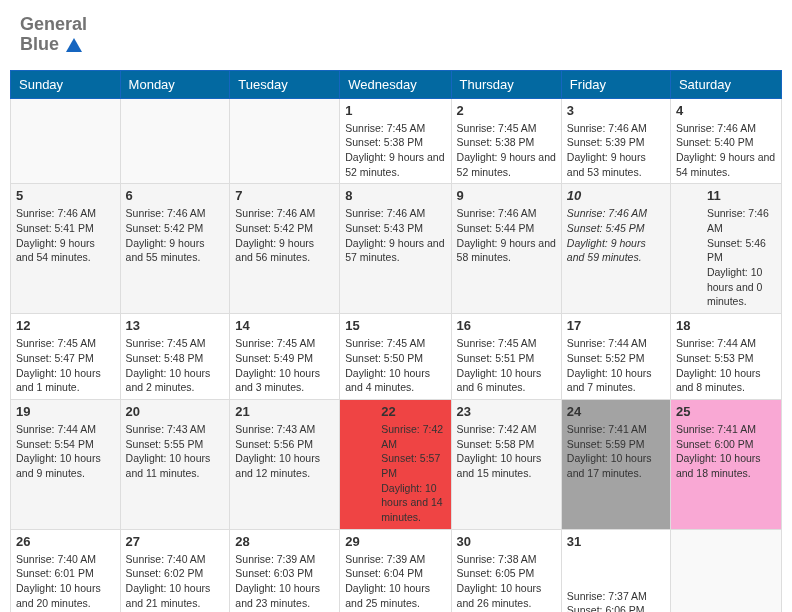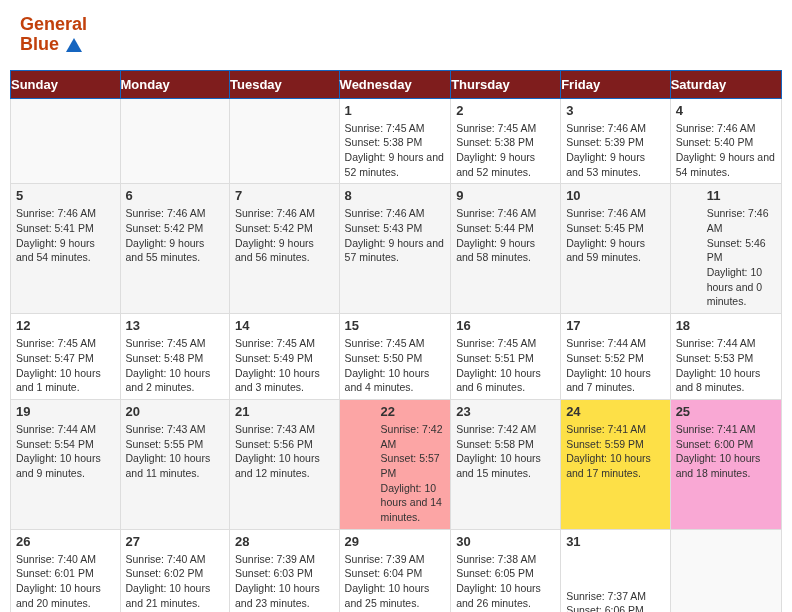--- a/index.html
+++ b/index.html
@@ -17,21 +17,21 @@
       margin-bottom: 10px;
       padding: 5px 10px;
     }
     .logo-text {
       font-size: 18px;
       font-weight: bold;
       color: #333;
       line-height: 1.1;
     }
     .logo-text span {
-      color: #c2410c;
+      color: #737373;
     }
     .logo-wrapper {
       display: flex;
       align-items: flex-start;
     }
     .title-block {
       text-align: right;
     }
     .title-block h1 {
       font-size: 32px;
@@ -42,25 +42,25 @@
       font-size: 16px;
       font-weight: normal;
       color: #555;
     }
     .calendar {
       width: 100%;
       border-collapse: collapse;
       border: 1px solid #ccc;
     }
     .calendar th {
-      background-color: #7f1d1d;
+      background-color: #0369a1;
       color: #fff;
       font-size: 13px;
-      font-weight: bold;
-      padding: 6px 0;
+      font-weight: normal;
+      padding: 6px 8px;
       text-align: left;
       border: 1px solid #1565c0;
     }
     .calendar td {
       vertical-align: top;
       border: 1px solid #ddd;
       padding: 4px 5px;
       width: 113px;
       min-height: 80px;
       background: #fff;
@@ -173,21 +173,21 @@
           <div class="day-info" style="white-space: pre-line;">Sunrise: 7:46 AM
 Sunset: 5:43 PM
 Daylight: 9 hours and 57 minutes.</div>
         </td>
         <td style="background: rgb(245, 245, 245);">
           <span class="day-num">9</span>
           <div class="day-info" style="white-space: pre-line;">Sunrise: 7:46 AM
 Sunset: 5:44 PM
 Daylight: 9 hours and 58 minutes.</div>
         </td>
-        <td style="background: rgb(245, 245, 245);">
+        <td style="background: rgb(245, 245, 245); font-style: italic;">
           <span class="day-num">10</span>
           <div class="day-info" style="white-space: pre-line;">Sunrise: 7:46 AM
 Sunset: 5:45 PM
 Daylight: 9 hours and 59 minutes.</div>
         </td>
         <td style="background: rgb(245, 245, 245); padding-left: 36px;">
           <span class="day-num">11</span>
           <div class="day-info" style="white-space: pre-line;">Sunrise: 7:46 AM
 Sunset: 5:46 PM
 Daylight: 10 hours and 0 minutes.</div>
@@ -249,33 +249,33 @@
           <div class="day-info" style="white-space: pre-line;">Sunrise: 7:43 AM
 Sunset: 5:55 PM
 Daylight: 10 hours and 11 minutes.</div>
         </td>
         <td style="background: rgb(245, 245, 245);">
           <span class="day-num">21</span>
           <div class="day-info" style="white-space: pre-line;">Sunrise: 7:43 AM
 Sunset: 5:56 PM
 Daylight: 10 hours and 12 minutes.</div>
         </td>
-        <td style="background: #fca5a5; padding-left: 41px;">
+        <td style="background: #ef4444; padding-left: 41px;">
           <span class="day-num">22</span>
           <div class="day-info" style="white-space: pre-line;">Sunrise: 7:42 AM
 Sunset: 5:57 PM
 Daylight: 10 hours and 14 minutes.</div>
         </td>
         <td style="background: rgb(245, 245, 245); margin-top: 12px;">
           <span class="day-num">23</span>
           <div class="day-info" style="white-space: pre-line;">Sunrise: 7:42 AM
 Sunset: 5:58 PM
 Daylight: 10 hours and 15 minutes.</div>
         </td>
-        <td style="background: #fde047; margin-left: 20px;">
+        <td style="background: #a3a3a3; margin-left: 20px;">
           <span class="day-num">24</span>
           <div class="day-info" style="white-space: pre-line;">Sunrise: 7:41 AM
 Sunset: 5:59 PM
 Daylight: 10 hours and 17 minutes.</div>
         </td>
         <td style="background: #f9a8d4;">
           <span class="day-num">25</span>
           <div class="day-info" style="white-space: pre-line;">Sunrise: 7:41 AM
 Sunset: 6:00 PM
 Daylight: 10 hours and 18 minutes.</div>

